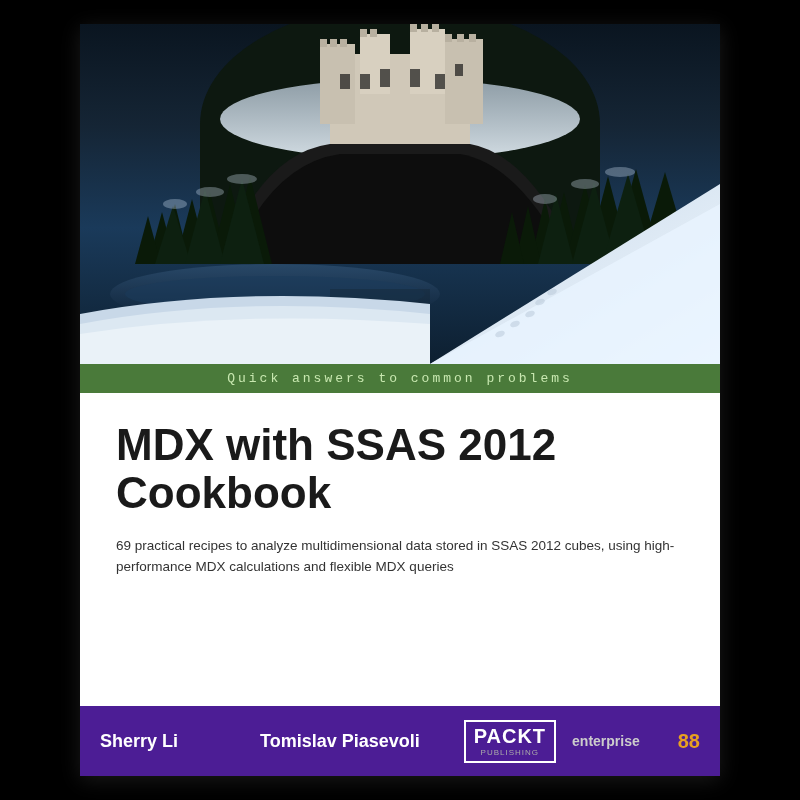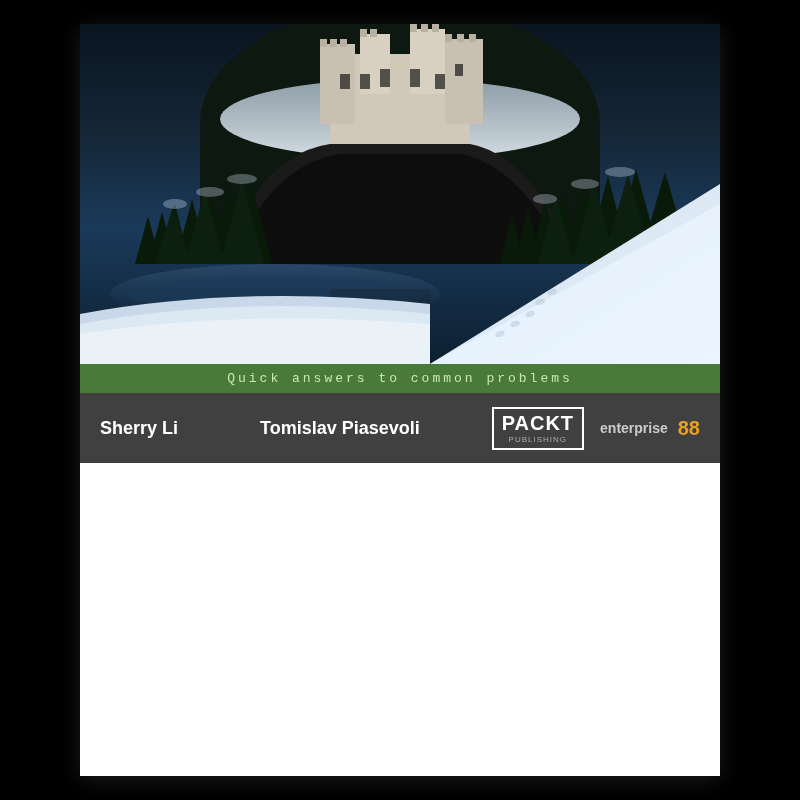--- a/index.html
+++ b/index.html
@@ -60,21 +60,21 @@
 
     .book-subtitle {
       font-size: 13.5px;
       color: #333;
       line-height: 1.55;
       margin-bottom: 0;
     }
 
     
     .bottom-bar {
-      background: #404040;
+      background: #4c1d95;
       display: flex;
       align-items: center;
       padding: 0 20px;
       height: 70px;
       gap: 0;
     }
 
     .author-name {
       font-size: 18px;
       font-weight: 700;
@@ -122,20 +122,21 @@
       letter-spacing: 1px;
       margin-top: 2px;
     }
 
     .enterprise-badge {
       display: flex;
       align-items: center;
       color: #fff;
       font-size: 16px;
       font-weight: 700;
+      gap: 28px;
     }
 
     .enterprise-88 {
       font-size: 20px;
       font-weight: 900;
       color: #e8a020;
       padding-left: 10px;
     }
 
     
@@ -273,20 +274,27 @@
         <ellipse cx="460" cy="278" rx="5" ry="3" transform="rotate(-20,460,278)"></ellipse>
         <ellipse cx="472" cy="268" rx="5" ry="3" transform="rotate(-20,472,268)"></ellipse>
       </g>
     </svg>
   </div>
 
   <div class="green-banner">
     <span>Quick  answers  to  common  problems</span>
   </div>
 
+  <div class="content-area">
+    <div class="book-title">
+      <span>MDX with SSAS 2012</span><br>
+      <span>Cookbook</span>
+    </div>
+    <div class="book-subtitle">69 practical recipes to analyze multidimensional data stored in SSAS 2012 cubes, using high-performance MDX calculations and flexible MDX queries</div>
+  </div>
 
   <div class="bottom-bar">
     <div class="author-name">Sherry Li</div>
     <div class="author-name-2">Tomislav Piasevoli</div>
 
     <div class="packt-logo">
       <div class="packt-box">
         <span class="packt-text">PACKT</span>
         <span class="publishing-text">PUBLISHING</span>
       </div>

